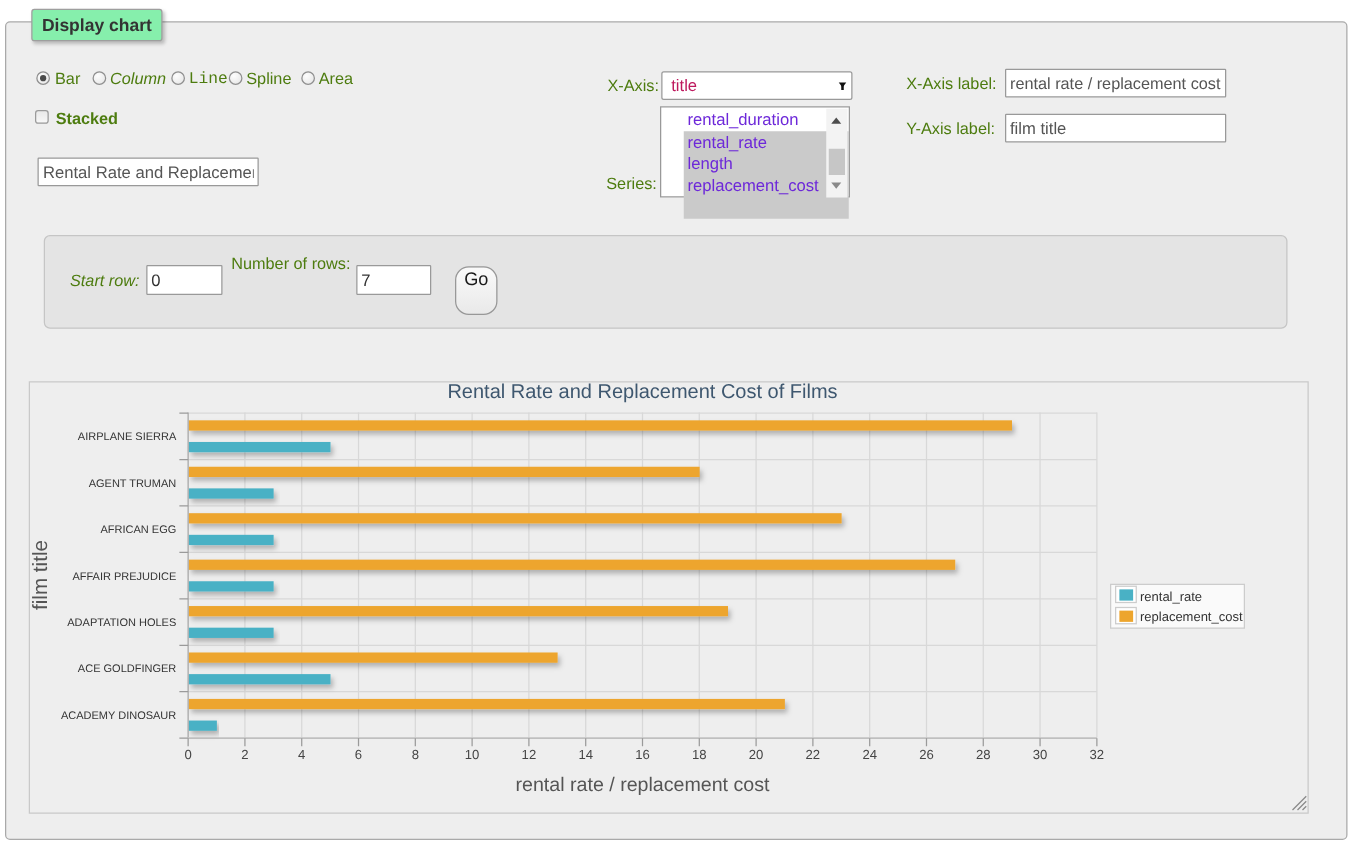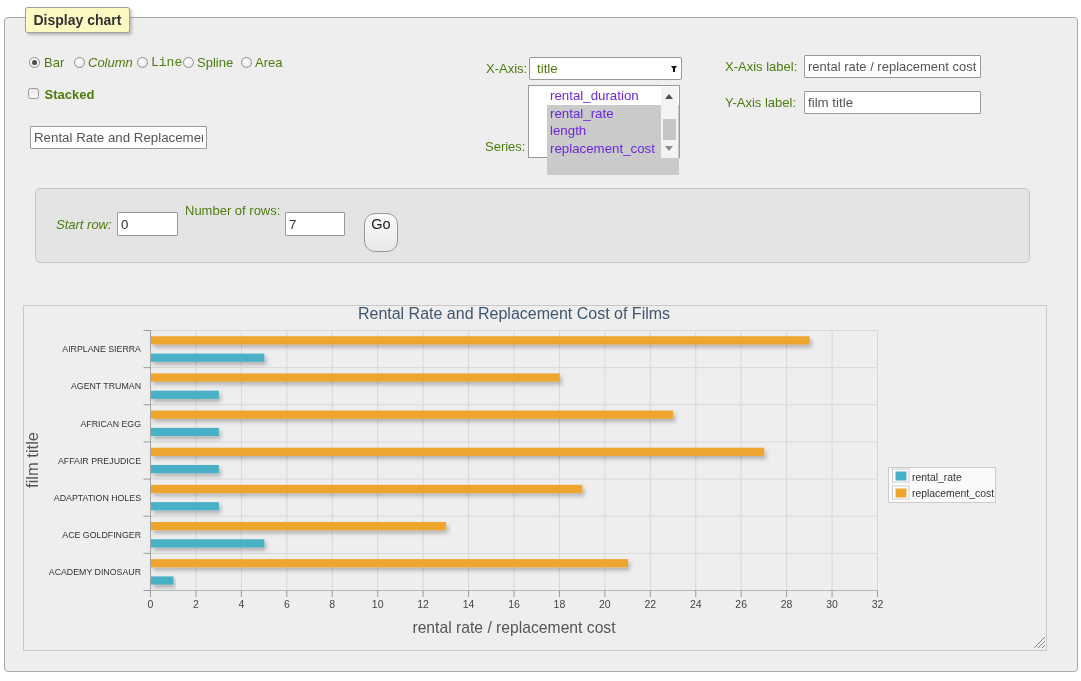--- a/index.html
+++ b/index.html
@@ -1,27 +1,27 @@
 <!DOCTYPE html>
 <html><head>
 <meta charset="utf-8">
 <style>
 html,body{margin:0;padding:0;background:#fff;width:1081px;height:681px;overflow:hidden;}
 *{box-sizing:border-box;}
 body{font-family:"Liberation Sans", sans-serif;font-size:13px;color:#333;position:relative;}
 .abs{position:absolute;}
 .fieldset{left:4px;top:17px;width:1074px;height:655px;background:#eee;border:1px solid #a9a9a9;border-radius:4px;}
-.fslegend{left:25px;top:7px;height:26px;background:#fef9c3;border:1px solid #9e9e9e;border-radius:2.5px;box-shadow:2px 2px 3px rgba(0,0,0,0.22);font-weight:bold;font-size:14px;color:#333;line-height:24px;padding:0 7.5px;}
+.fslegend{left:25px;top:7px;height:26px;background:#86efac;border:1px solid #9e9e9e;border-radius:2.5px;box-shadow:2px 2px 3px rgba(0,0,0,0.22);font-weight:bold;font-size:14px;color:#333;line-height:24px;padding:0 7.5px;}
 .radio{width:11px;height:11px;border-radius:50%;border:1px solid #8f8f8f;background:radial-gradient(circle at 35% 30%, #fdfdfd, #e4e4e4);}
 .radio.on:after{content:"";position:absolute;left:2px;top:2px;width:5px;height:5px;border-radius:50%;background:#4a4a4a;}
 .checkbox{width:11px;height:11px;border:1px solid #9a9a9a;border-radius:2.5px;background:linear-gradient(180deg,#e9e9e9,#f7f7f7);}
 .txt{font-size:13px;color:#4d7c0f;}
 input.ui{position:absolute;border:1px solid #999;border-radius:1px;background:#fff;font-family:"Liberation Sans",sans-serif;font-size:13.3px;color:#555;padding:0 3px;margin:0;outline:none;}
 .selectbox{left:529px;top:57px;width:153px;height:23px;background:#fff;border:1px solid #999;border-radius:2px;}
-.selectbox .val{position:absolute;left:7px;top:3px;font-size:13.3px;color:#4d7c0f;}
+.selectbox .val{position:absolute;left:7px;top:3px;font-size:13.3px;color:#be185d;}
 .selectbox .arr{position:absolute;left:140.5px;top:7.5px;width:0;height:0;border-left:3.3px solid transparent;border-right:3.3px solid transparent;border-top:4px solid #111;}.selectbox .arr2{position:absolute;left:142.6px;top:10px;width:2.4px;height:4px;background:#111;}
 .listbox{left:528px;top:85px;width:152px;height:73px;background:#fff;border:1px solid #999;}
 .lrow{position:absolute;left:18px;width:132px;height:35px;font-size:13.3px;color:#6d28d9;padding:1px 0 0 3px;white-space:nowrap;overflow:hidden;}
 .lrow.sel{background:#cacaca;}
 .gopanel{left:35px;top:188px;width:995px;height:75px;background:#e4e4e4;border:1px solid #c5c5c5;border-radius:5px;}
 .gobtn{left:364px;top:213px;width:34px;height:39px;border:1px solid #989898;border-radius:11px;background:linear-gradient(180deg,#fafafa,#e9e9e9);text-align:center;line-height:20.5px;font-size:14.5px;color:#1a1a1a;}
 .chartbox{left:23px;top:305px;width:1024px;height:346px;background:#eee;border:1px solid #c9c9c9;}
 </style>
 </head>
 <body>

